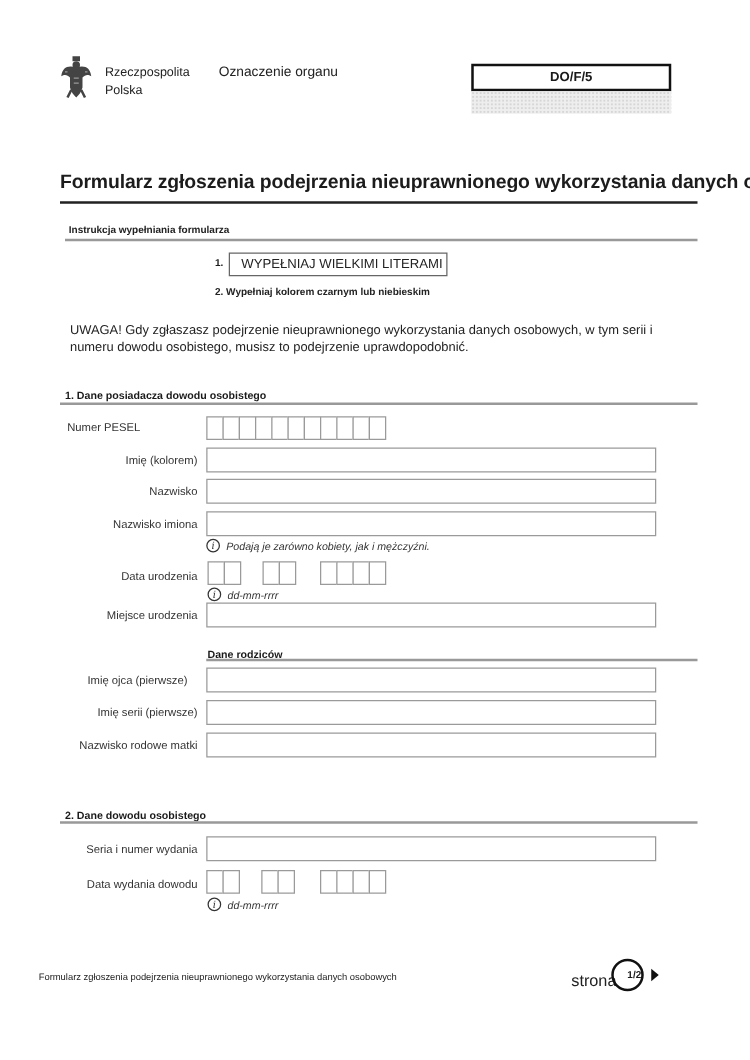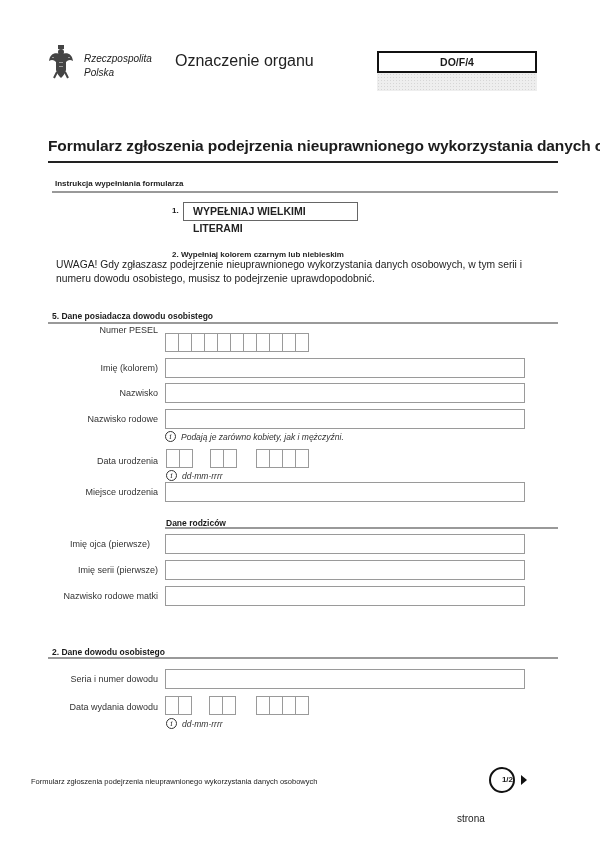--- a/index.html
+++ b/index.html
@@ -2,53 +2,53 @@
 <html><head>
   <meta charset="utf-8">
   <style>
     * { box-sizing: border-box; margin: 0; padding: 0; }
     html, body { width: 600px; height: 848px; background: #ffffff; overflow: hidden; }
     body { position: relative; font-family: "Liberation Sans", sans-serif; color: #1a1a1a; }
     .abs { position: absolute; }
 
     
     .emblem { left: 48px; top: 44px; width: 26px; height: 36px; }
-    .rp { left: 84px; top: 52px; font-size: 10px; line-height: 14px; color: #222; font-style: italic; }
-    .organ { left: 175px; top: 52px; font-size: 16px; color: #222; }
+    .rp { left: 84px; top: 52px; font-size: 10px; line-height: 14px; color: #222; }
+    .organ { left: 175px; top: 52px; font-size: 11px; color: #222; }
     .code-box { left: 377px; top: 51px; width: 160px; height: 22px; border: 2px solid #111; font-size: 10.5px; font-weight: bold; text-align: center; line-height: 18px; }
     .code-shade { left: 377px; top: 73px; width: 160px; height: 18px;
       background-color: #eeeeee;
       background-image: radial-gradient(#d6d6d6 0.6px, transparent 0.7px);
       background-size: 3px 3px; }
 
     
     .title { left: 48px; top: 137px; font-size: 15.5px; font-weight: bold; letter-spacing: -0.1px; color: #1c1c1c; white-space: nowrap; }
     .title-rule { left: 48px; top: 161px; width: 510px; height: 2px; background: #222; }
 
     .instr-head { left: 55px; top: 179px; font-size: 8px; font-weight: bold; color: #222; }
     .instr-rule { left: 52px; top: 191px; width: 506px; height: 2px; background: #999; }
 
     .instr-1-num { left: 172px; top: 206px; font-size: 8px; font-weight: bold; }
-    .instr-1-box { left: 183px; top: 202px; width: 175px; height: 19px; border: 1px solid #666; font-size: 10.5px; line-height: 17px; padding-left: 9px; color: #222; font-weight: bold; }
-    .instr-2 { left: 172px; top: 229px; font-size: 8px; font-weight: bold; color: #222; margin-top: 21px; }
+    .instr-1-box { left: 183px; top: 202px; width: 175px; height: 19px; border: 1px solid #666; font-size: 10.5px; line-height: 17px; padding-left: 9px; color: #222; }
+    .instr-2 { left: 172px; top: 229px; font-size: 8px; font-weight: bold; color: #222; }
 
     .warning { left: 56px; top: 258px; width: 480px; font-size: 10.3px; line-height: 14px; color: #222; }
 
     .sec-head { font-size: 8.5px; font-weight: bold; color: #1a1a1a; }
     .sec-rule { height: 2px; background: #999; }
 
     .lbl { font-size: 9px; color: #333; text-align: right; width: 150px; }
     .field { border: 1px solid #9a9a9a; background: #fff; height: 20px; }
     .cells { display: flex; }
     .cell { width: 14px; height: 19px; border: 1px solid #9a9a9a; margin-right: -1px; background: #fff; }
     .hint { font-size: 8.5px; font-style: italic; color: #333; display: flex; align-items: center; }
     .hint .ico { width: 11px; height: 11px; border: 1px solid #333; border-radius: 50%; font-size: 8px; font-style: italic; line-height: 9px; text-align: center; margin-right: 5px; font-family: "DejaVu Serif", serif; }
 
     .footer-text { left: 31px; top: 777px; font-size: 7.5px; color: #222; }
-    .footer-strona { left: 457px; top: 777px; font-size: 10px; color: #222; margin-top: 36px; }
+    .footer-strona { left: 457px; top: 777px; font-size: 13px; color: #222; }
     .page-circle { left: 489px; top: 767px; width: 26px; height: 26px; border: 2px solid #111; border-radius: 50%; font-size: 8px; text-align: right; line-height: 22px; font-weight: bold; }
     .next-arrow { left: 521px; top: 775px; width: 0; height: 0; border-top: 5px solid transparent; border-bottom: 5px solid transparent; border-left: 6px solid #111; }
   </style>
 </head>
 <body>
 
 <div class="abs emblem">
   <svg width="26" height="36" viewBox="0 0 26 36">
     <g fill="#444">
       <rect x="10" y="1" width="6" height="4"></rect>
@@ -62,59 +62,59 @@
       <rect x="11" y="18" width="4" height="1"></rect>
         <rect x="11" y="22" width="4" height="1"></rect>
     </g>
   </svg>
 </div>
 <div class="abs rp">
   <div>Rzeczpospolita</div>
   <div>Polska</div>
 </div>
 <div class="abs organ">Oznaczenie organu</div>
-<div class="abs code-box">DO/F/4</div>
+<div class="abs code-box">DO/F/5</div>
 <div class="abs code-shade"></div>
 
 <div class="abs title">Formularz  zgłoszenia podejrzenia nieuprawnionego wykorzystania danych osobowych</div>
 <div class="abs title-rule"></div>
 
 <div class="abs instr-head">Instrukcja wypełniania formularza</div>
 <div class="abs instr-rule"></div>
 <div class="abs instr-1-num">1.</div>
 <div class="abs instr-1-box">WYPEŁNIAJ WIELKIMI LITERAMI</div>
 <div class="abs instr-2">2.  Wypełniaj kolorem czarnym lub niebieskim</div>
 
 <div class="abs warning">UWAGA! Gdy zgłaszasz podejrzenie nieuprawnionego wykorzystania danych osobowych, w tym serii i numeru dowodu osobistego, musisz to podejrzenie uprawdopodobnić.</div>
 
-<div class="abs sec-head" style="left:52px; top:311px;">5. Dane posiadacza dowodu osobistego</div>
+<div class="abs sec-head" style="left:52px; top:311px;">1. Dane posiadacza dowodu osobistego</div>
 <div class="abs sec-rule" style="left:48px; top:322px; width:510px;"></div>
 
-<div class="abs lbl" style="left:8px; top:325px;">Numer PESEL</div>
+<div class="abs lbl" style="left:8px; top:337px;text-align:center;">Numer PESEL</div>
 <div class="abs cells" style="left:165px; top:333px;">
   <div class="cell"></div>
   <div class="cell"></div>
   <div class="cell"></div>
   <div class="cell"></div>
   <div class="cell"></div>
   <div class="cell"></div>
   <div class="cell"></div>
   <div class="cell"></div>
   <div class="cell"></div>
   <div class="cell"></div>
   <div class="cell"></div>
 </div>
 
 <div class="abs lbl" style="left:8px; top:363px;">Imię (kolorem)</div>
 <div class="abs field" style="left:165px; top:358px; width:360px;"></div>
 
 <div class="abs lbl" style="left:8px; top:388px;">Nazwisko</div>
 <div class="abs field" style="left:165px; top:383px; width:360px;"></div>
 
-<div class="abs lbl" style="left:8px; top:414px;">Nazwisko rodowe</div>
+<div class="abs lbl" style="left:8px; top:414px;">Nazwisko imiona</div>
 <div class="abs field" style="left:165px; top:409px; width:360px;"></div>
 <div class="abs hint" style="left:165px; top:431px;">
   <span class="ico">i</span>
   <span>Podają je zarówno kobiety, jak i mężczyźni.</span>
 </div>
 
 <div class="abs lbl" style="left:8px; top:456px;">Data urodzenia</div>
 <div class="abs cells" style="left:166px; top:449px;">
   <div class="cell"></div>
   <div class="cell"></div>
@@ -145,21 +145,21 @@
 
 <div class="abs lbl" style="left:8px; top:565px;">Imię serii (pierwsze)</div>
 <div class="abs field" style="left:165px; top:560px; width:360px;"></div>
 
 <div class="abs lbl" style="left:8px; top:591px;">Nazwisko rodowe matki</div>
 <div class="abs field" style="left:165px; top:586px; width:360px;"></div>
 
 <div class="abs sec-head" style="left:52px; top:647px;">2. Dane dowodu osobistego</div>
 <div class="abs sec-rule" style="left:48px; top:657px; width:510px;"></div>
 
-<div class="abs lbl" style="left:8px; top:674px;">Seria i numer dowodu</div>
+<div class="abs lbl" style="left:8px; top:674px;">Seria i numer wydania</div>
 <div class="abs field" style="left:165px; top:669px; width:360px;"></div>
 
 <div class="abs lbl" style="left:8px; top:702px;">Data wydania dowodu</div>
 <div class="abs cells" style="left:165px; top:696px;">
   <div class="cell"></div>
   <div class="cell"></div>
 </div>
 <div class="abs cells" style="left:209px; top:696px;">
   <div class="cell"></div>
   <div class="cell"></div>

